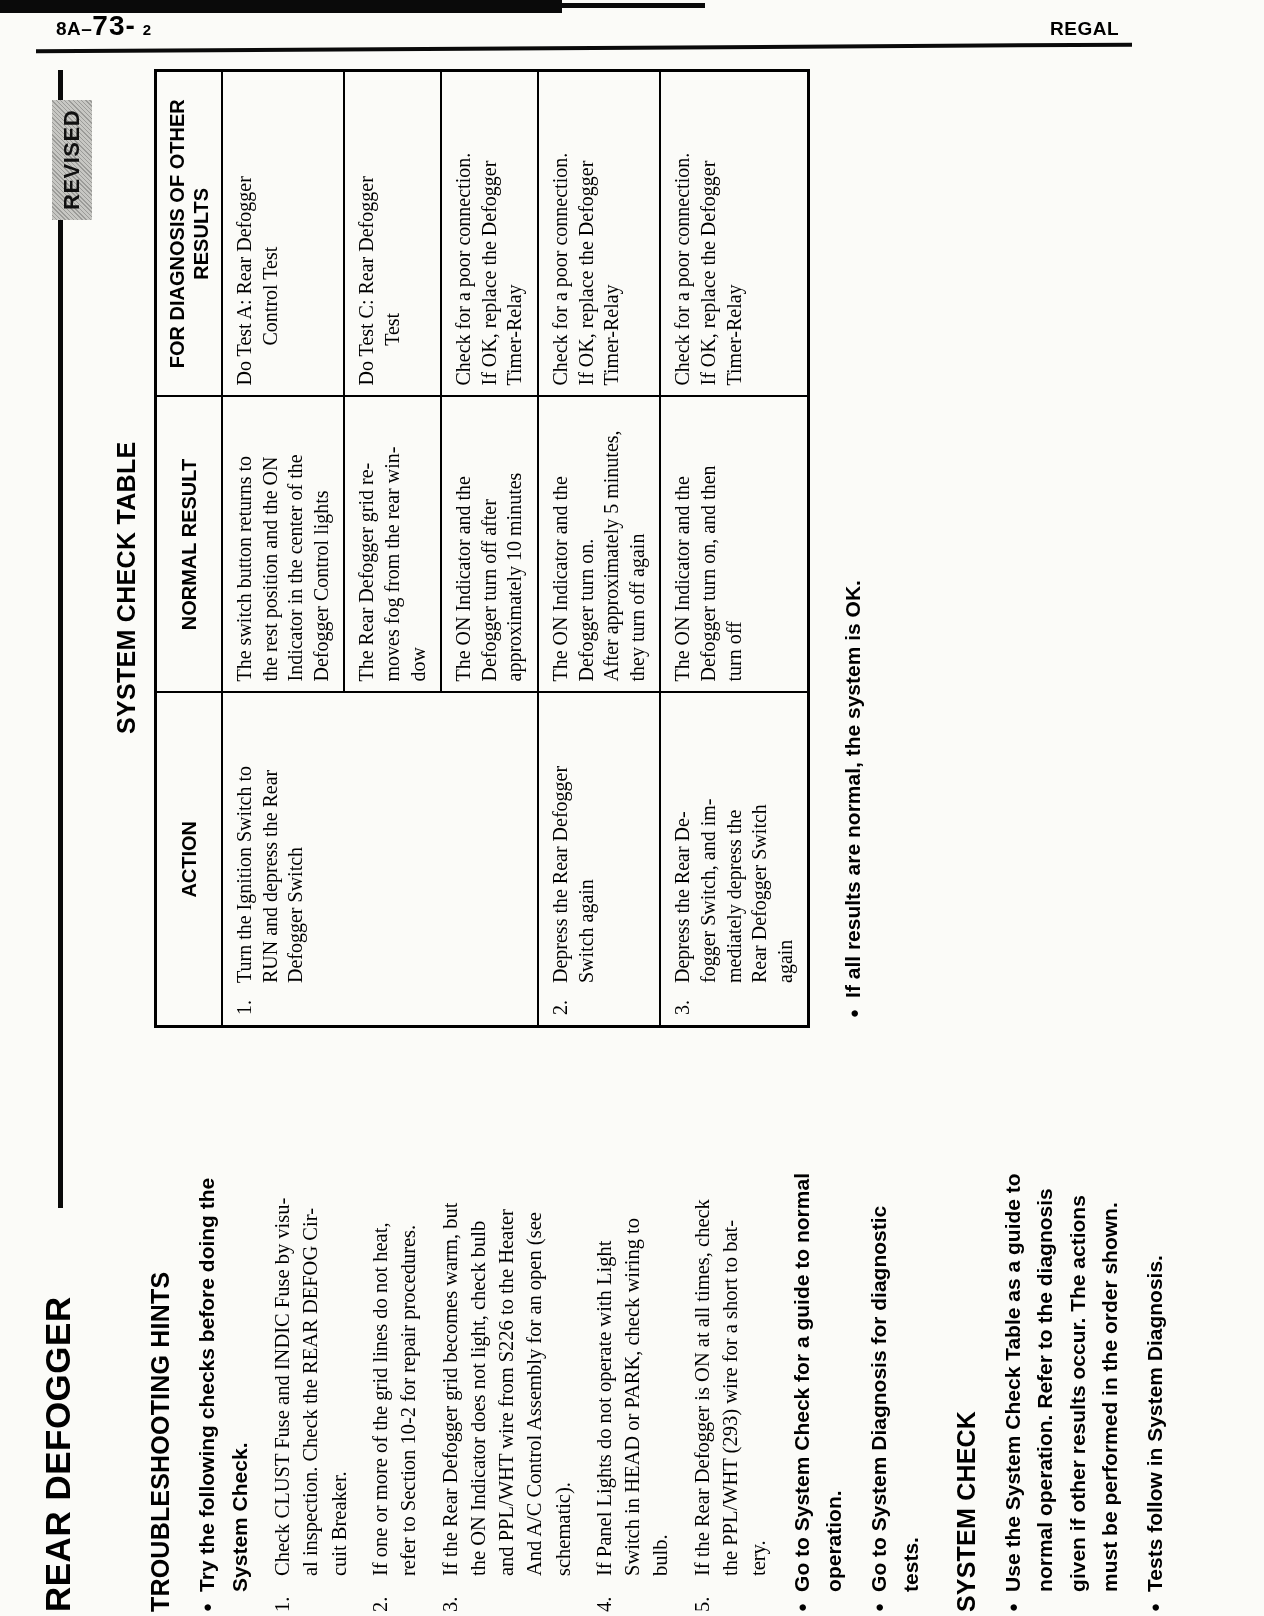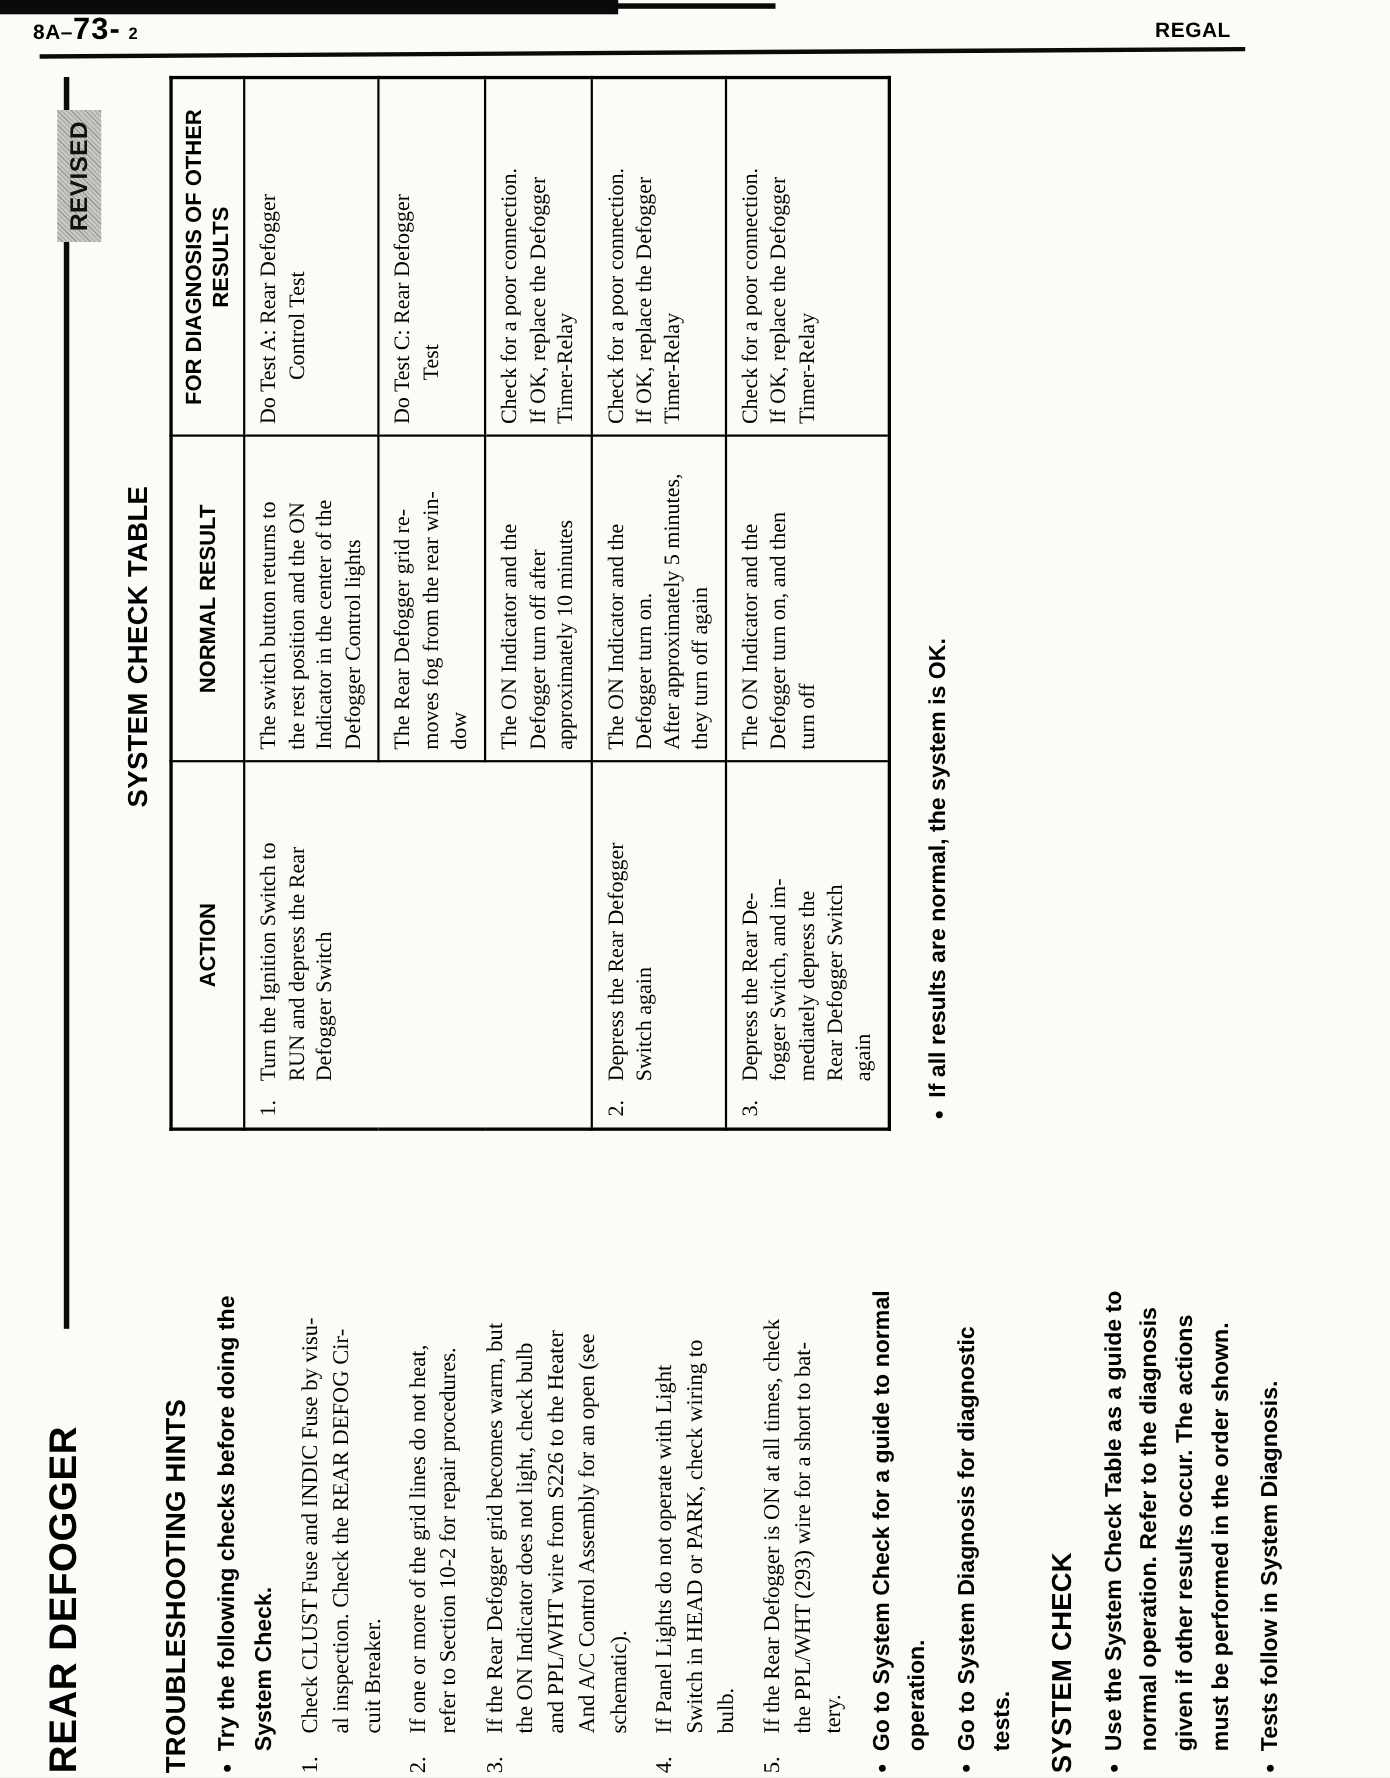--- a/index.html
+++ b/index.html
@@ -4,21 +4,21 @@
 <style>
   html,body{margin:0;padding:0;background:#e8e8e4;}
   .sheet{
     position:relative;width:1264px;height:1616px;margin:0 auto;
     background:#fbfbf8;overflow:hidden;color:#000;
     font-family:"Liberation Sans",sans-serif;
   }
   
   .scan-bar-a{position:absolute;left:0;top:0;width:562px;height:13px;background:#0a0a0a;}
   .scan-bar-b{position:absolute;left:555px;top:3px;width:150px;height:5px;background:#0a0a0a;}
-  .page-header{position:absolute;left:30px;top:10px;display:flex;align-items:baseline;font-weight:700;}
+  .page-header{position:absolute;left:56px;top:10px;display:flex;align-items:baseline;font-weight:700;}
   .code-prefix{font-size:19px;letter-spacing:.5px;}
   .code-main{font-size:28px;letter-spacing:1px;}
   .code-suffix{font-size:15px;margin-left:7px;}
   .model{position:absolute;left:1050px;top:18px;font-weight:700;font-size:19px;letter-spacing:.5px;}
   .header-rule{position:absolute;left:36px;top:46px;width:1096px;height:4px;background:#0a0a0a;transform:rotate(-0.35deg);}
   
   .rot{
     position:absolute;top:0;left:0;width:1616px;height:1264px;
     transform-origin:0 0;transform:rotate(-90deg) translateX(-1616px);
   }

